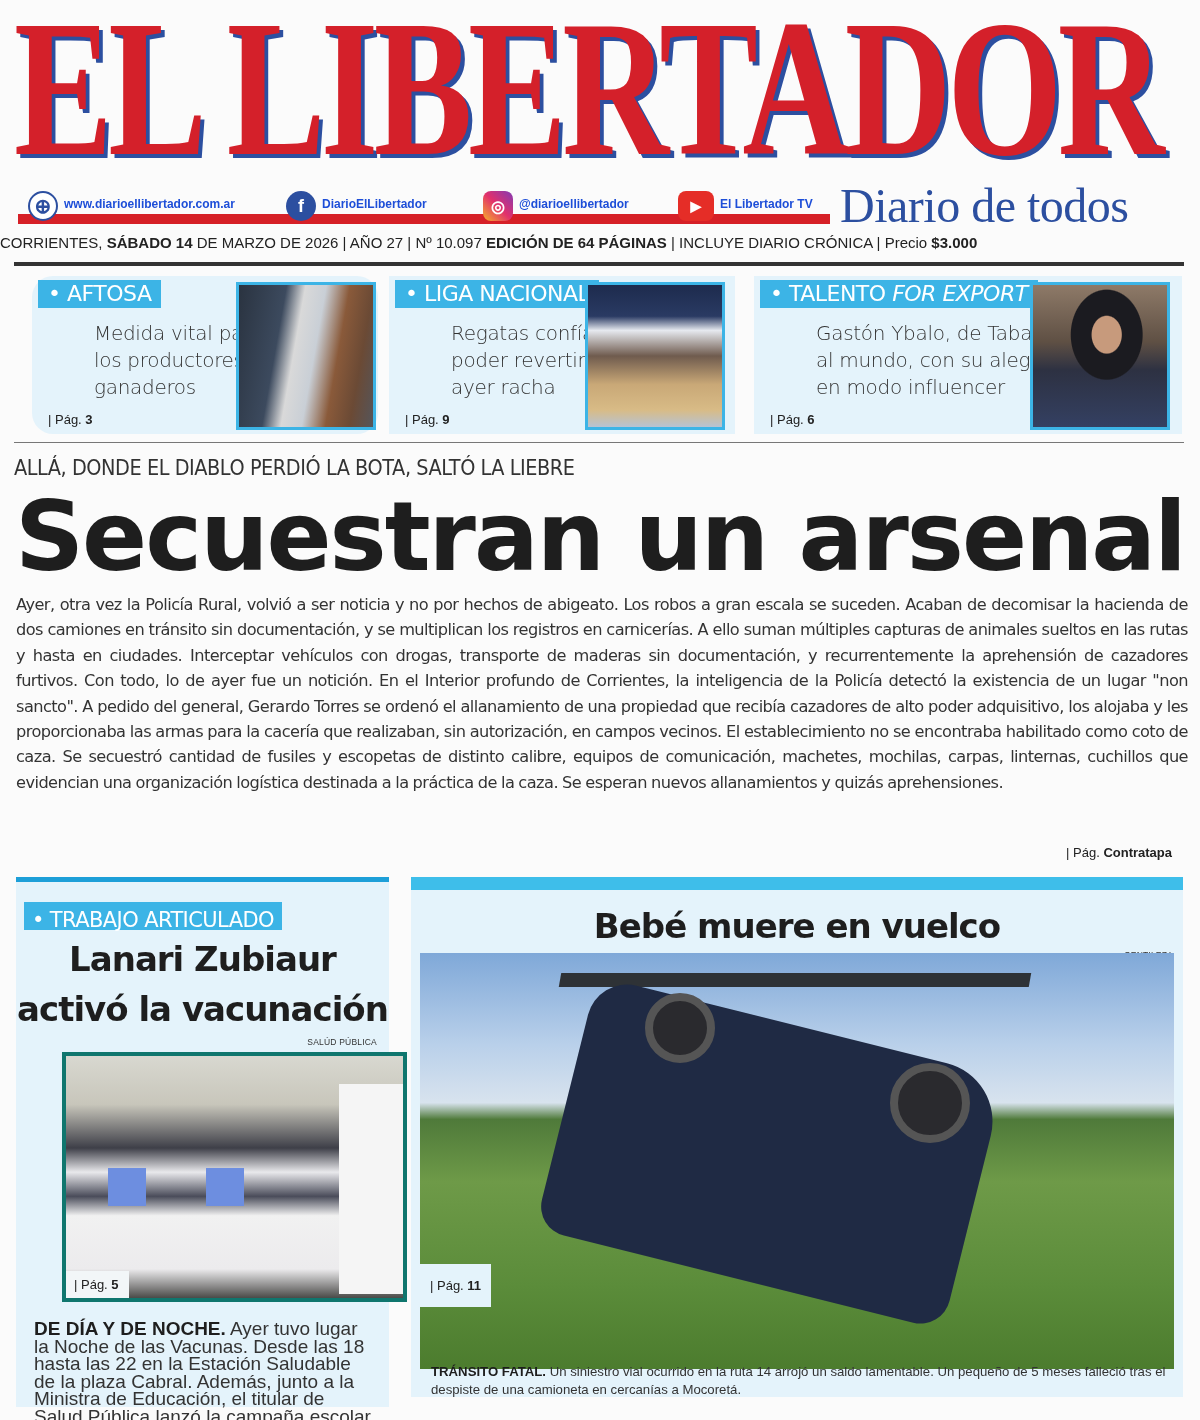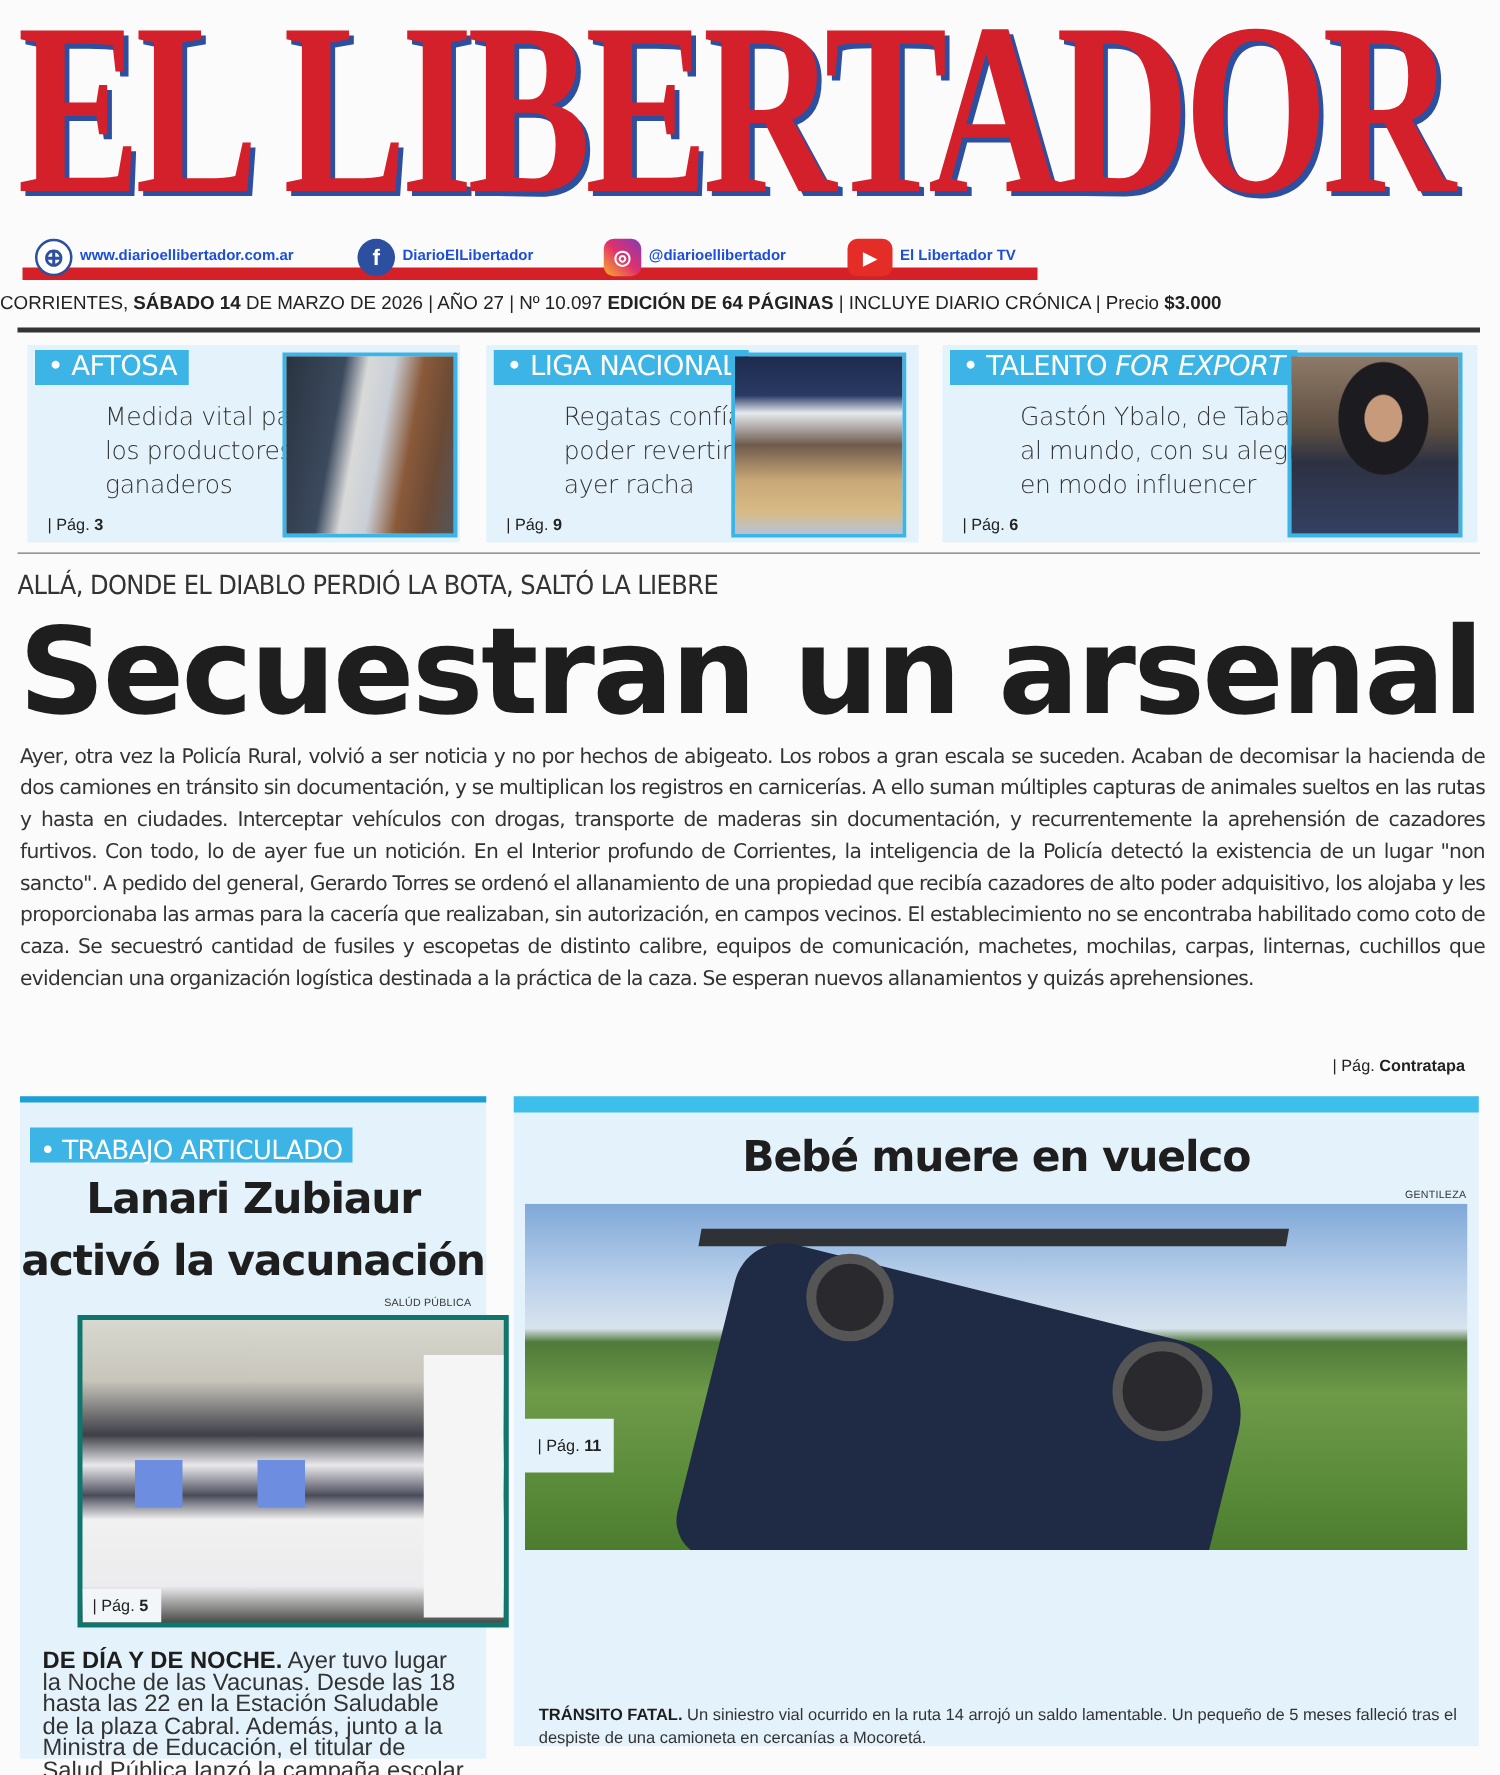--- a/index.html
+++ b/index.html
@@ -117,21 +117,21 @@
   
   .box-right {
     position: absolute; left: 411px; top: 877px; width: 772px; height: 520px; background: #e4f3fb;
     border-top: 13px solid #3ebeea;
   }
   .box-right .title {
     position: absolute; left: 0; width: 772px; top: 14px; text-align: center;
     font-family: "DejaVu Sans", sans-serif; font-weight: bold; font-size: 34px; line-height: 44px;
     color: #1e1e1e; letter-spacing: -1px;
   }
-  .box-right .photo { position: absolute; left: 9px; top: 73px; width: 754px; height: 277px; overflow: hidden; text-decoration: underline; }
+  .box-right .photo { position: absolute; left: 9px; top: 63px; width: 754px; height: 416px; overflow: hidden; text-decoration: underline; }
   .box-right .caption {
     position: absolute; left: 20px; top: 473px; width: 740px; font-size: 13.2px; line-height: 18px; color: #333;
   }
 </style>
 </head>
 <body>
 
 <header class="masthead">
   <div class="masthead-title">EL LIBERTADOR</div>
 
@@ -148,33 +148,34 @@
     <div class="social-item" style="left:465px;">
       <span class="ico ico-ig">◎</span>
       <span class="txt">@diarioellibertador</span>
     </div>
     <div class="social-item" style="left:660px;">
       <span class="ico ico-yt">▶</span>
       <span class="txt">El Libertador TV</span>
     </div>
   </div>
 
+  <div class="tagline">Diario de todos</div>
 </header>
 
 <div class="dateline">
   <span>CORRIENTES,</span>
   <b>SÁBADO 14</b>
   <span>DE MARZO DE 2026 | AÑO 27 | Nº 10.097</span>
   <b>EDICIÓN DE 64 PÁGINAS</b>
   <span>| INCLUYE DIARIO CRÓNICA | Precio</span>
   <b>$3.000</b>
 </div>
 <div class="top-rule"></div>
 
-<article class="teaser" style="left:22px;">
+<article class="teaser" style="left:32px;border-radius:21px;">
   <div class="label"><span>• AFTOSA</span></div>
   <div class="head">Medida vital para los productores ganaderos</div>
   <div class="pag"><span>| Pág.</span> <b>3</b></div>
   <div class="photo" style="left:204px; background: linear-gradient(100deg, #2a3340 0%, #3c4a5e 30%, #d9d9d9 42%, #c9cfd6 55%, #8a5a3a 70%, #6b4a35 85%, #55555a 100%);"></div>
 </article>
 
 <article class="teaser" style="left:389px;">
   <div class="label"><span>• LIGA NACIONAL</span></div>
   <div class="head">Regatas confía en poder revertir la ayer racha</div>
   <div class="pag"><span>| Pág.</span> <b>9</b></div>

